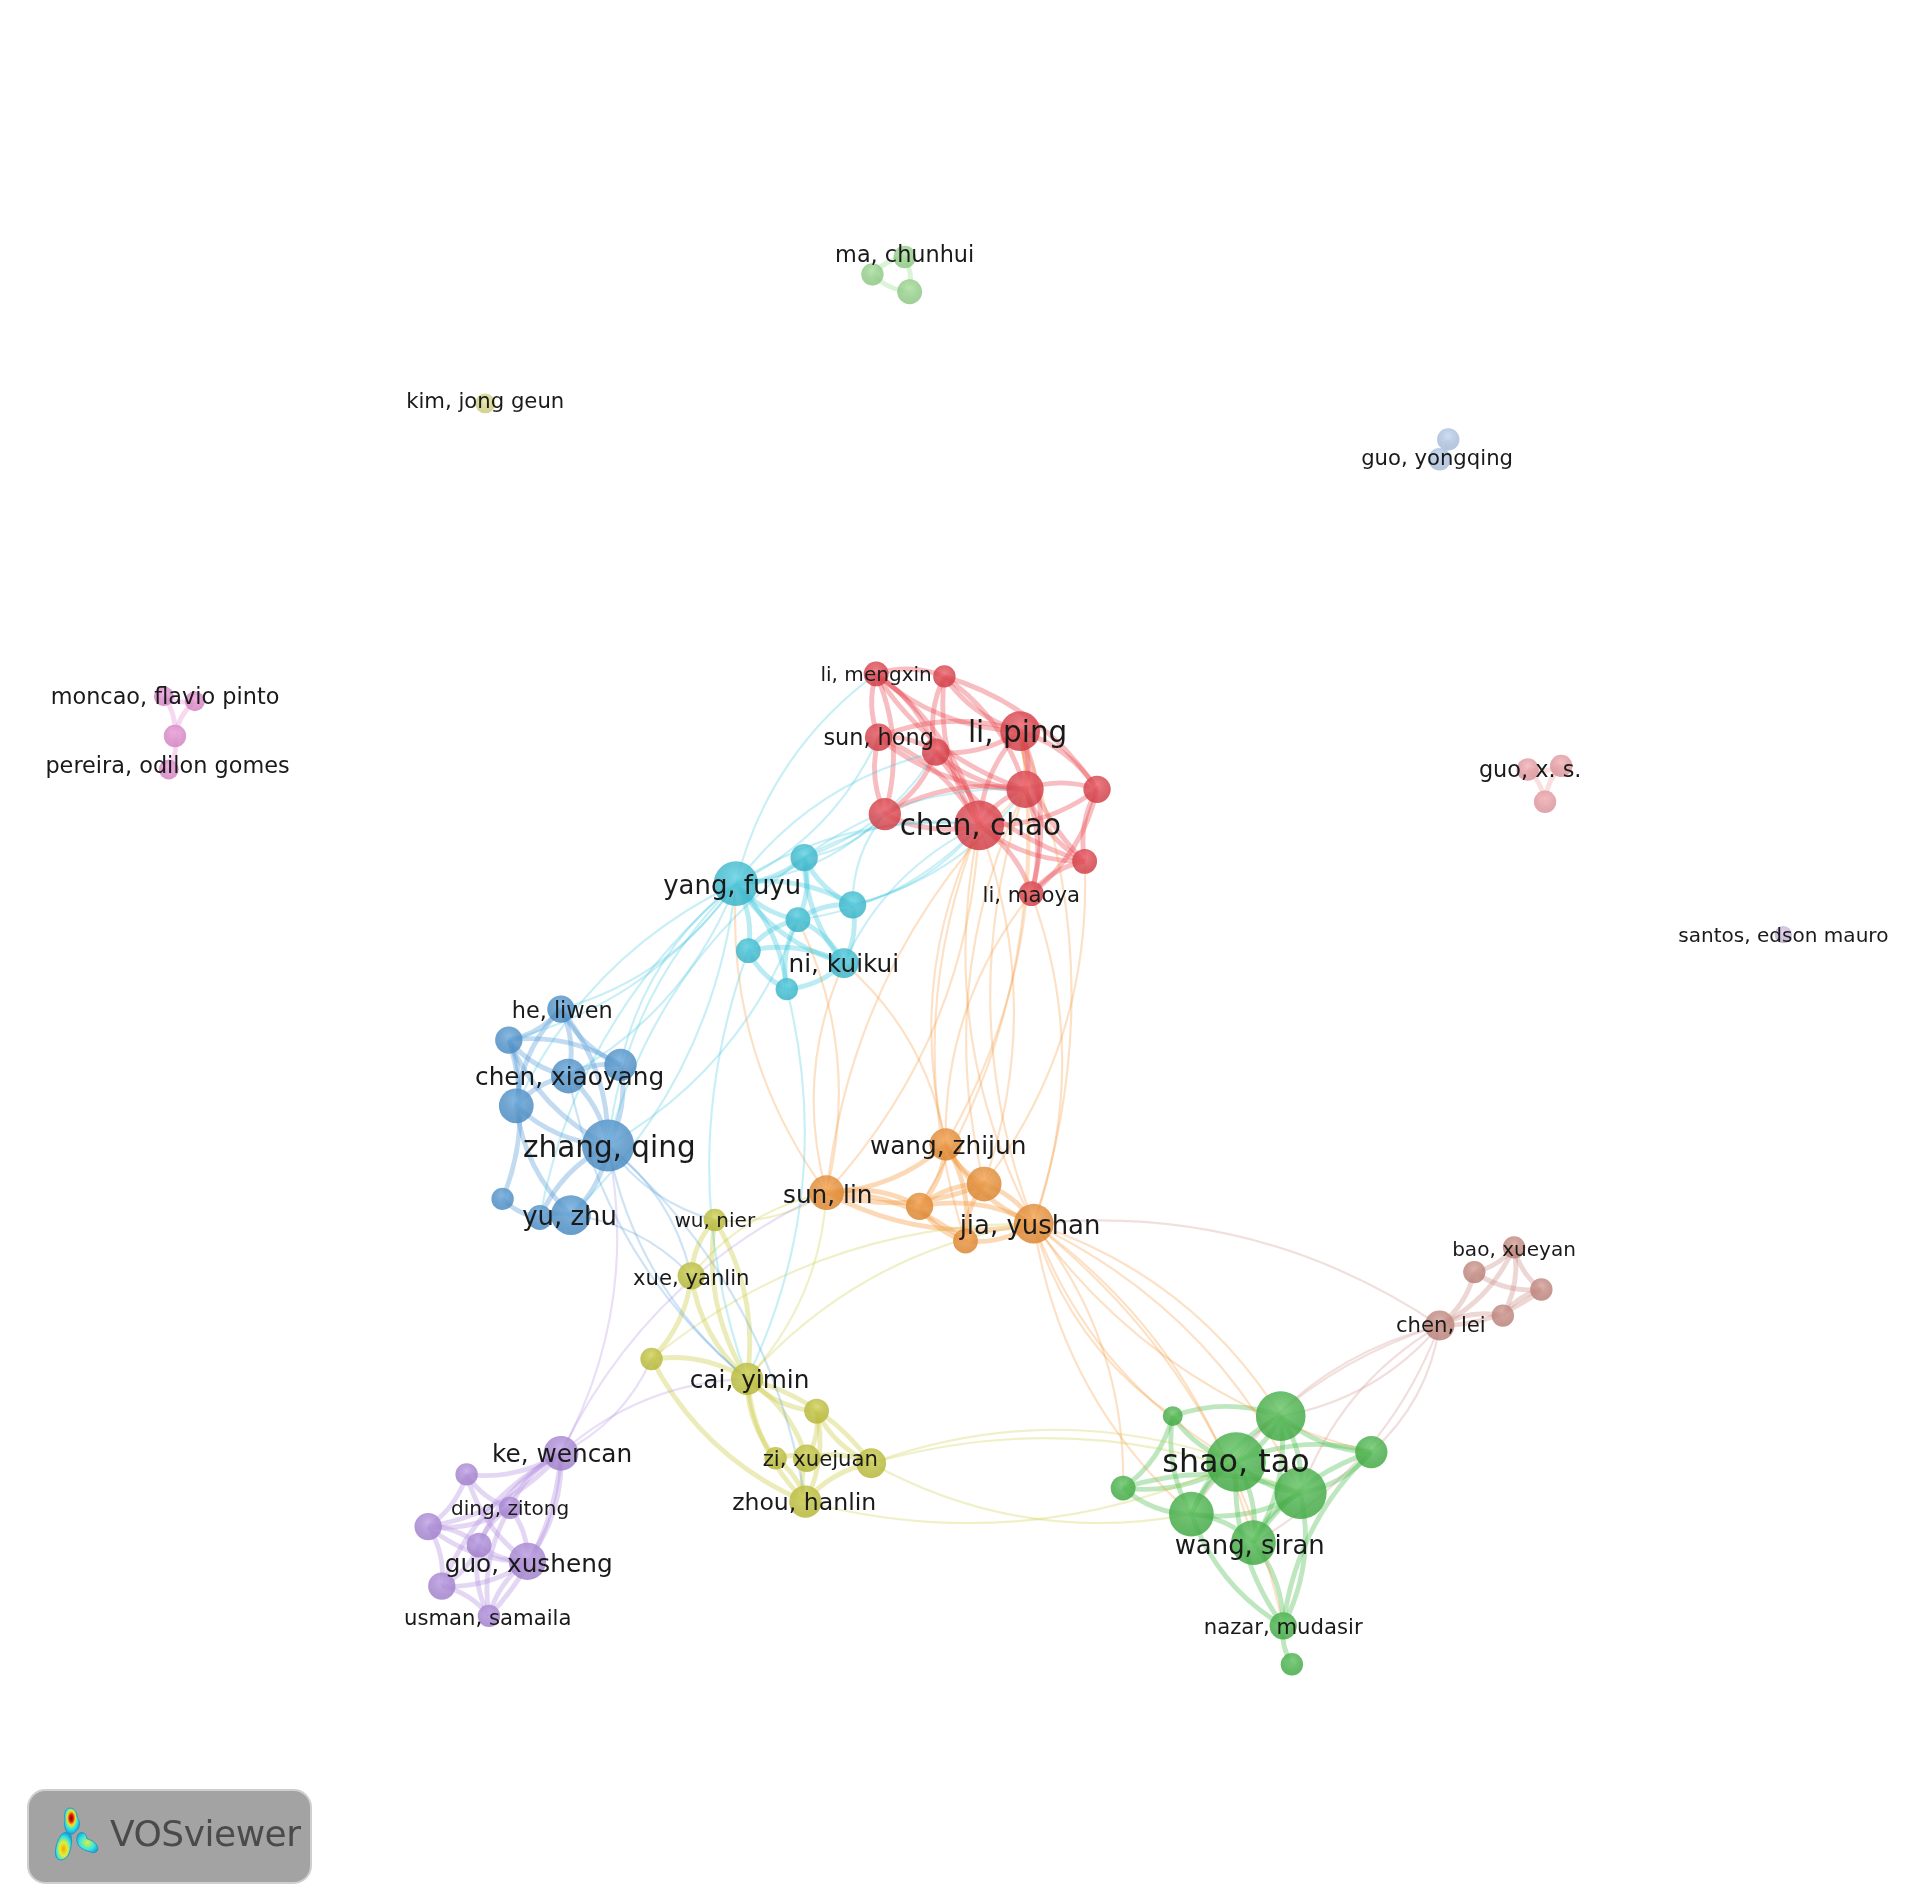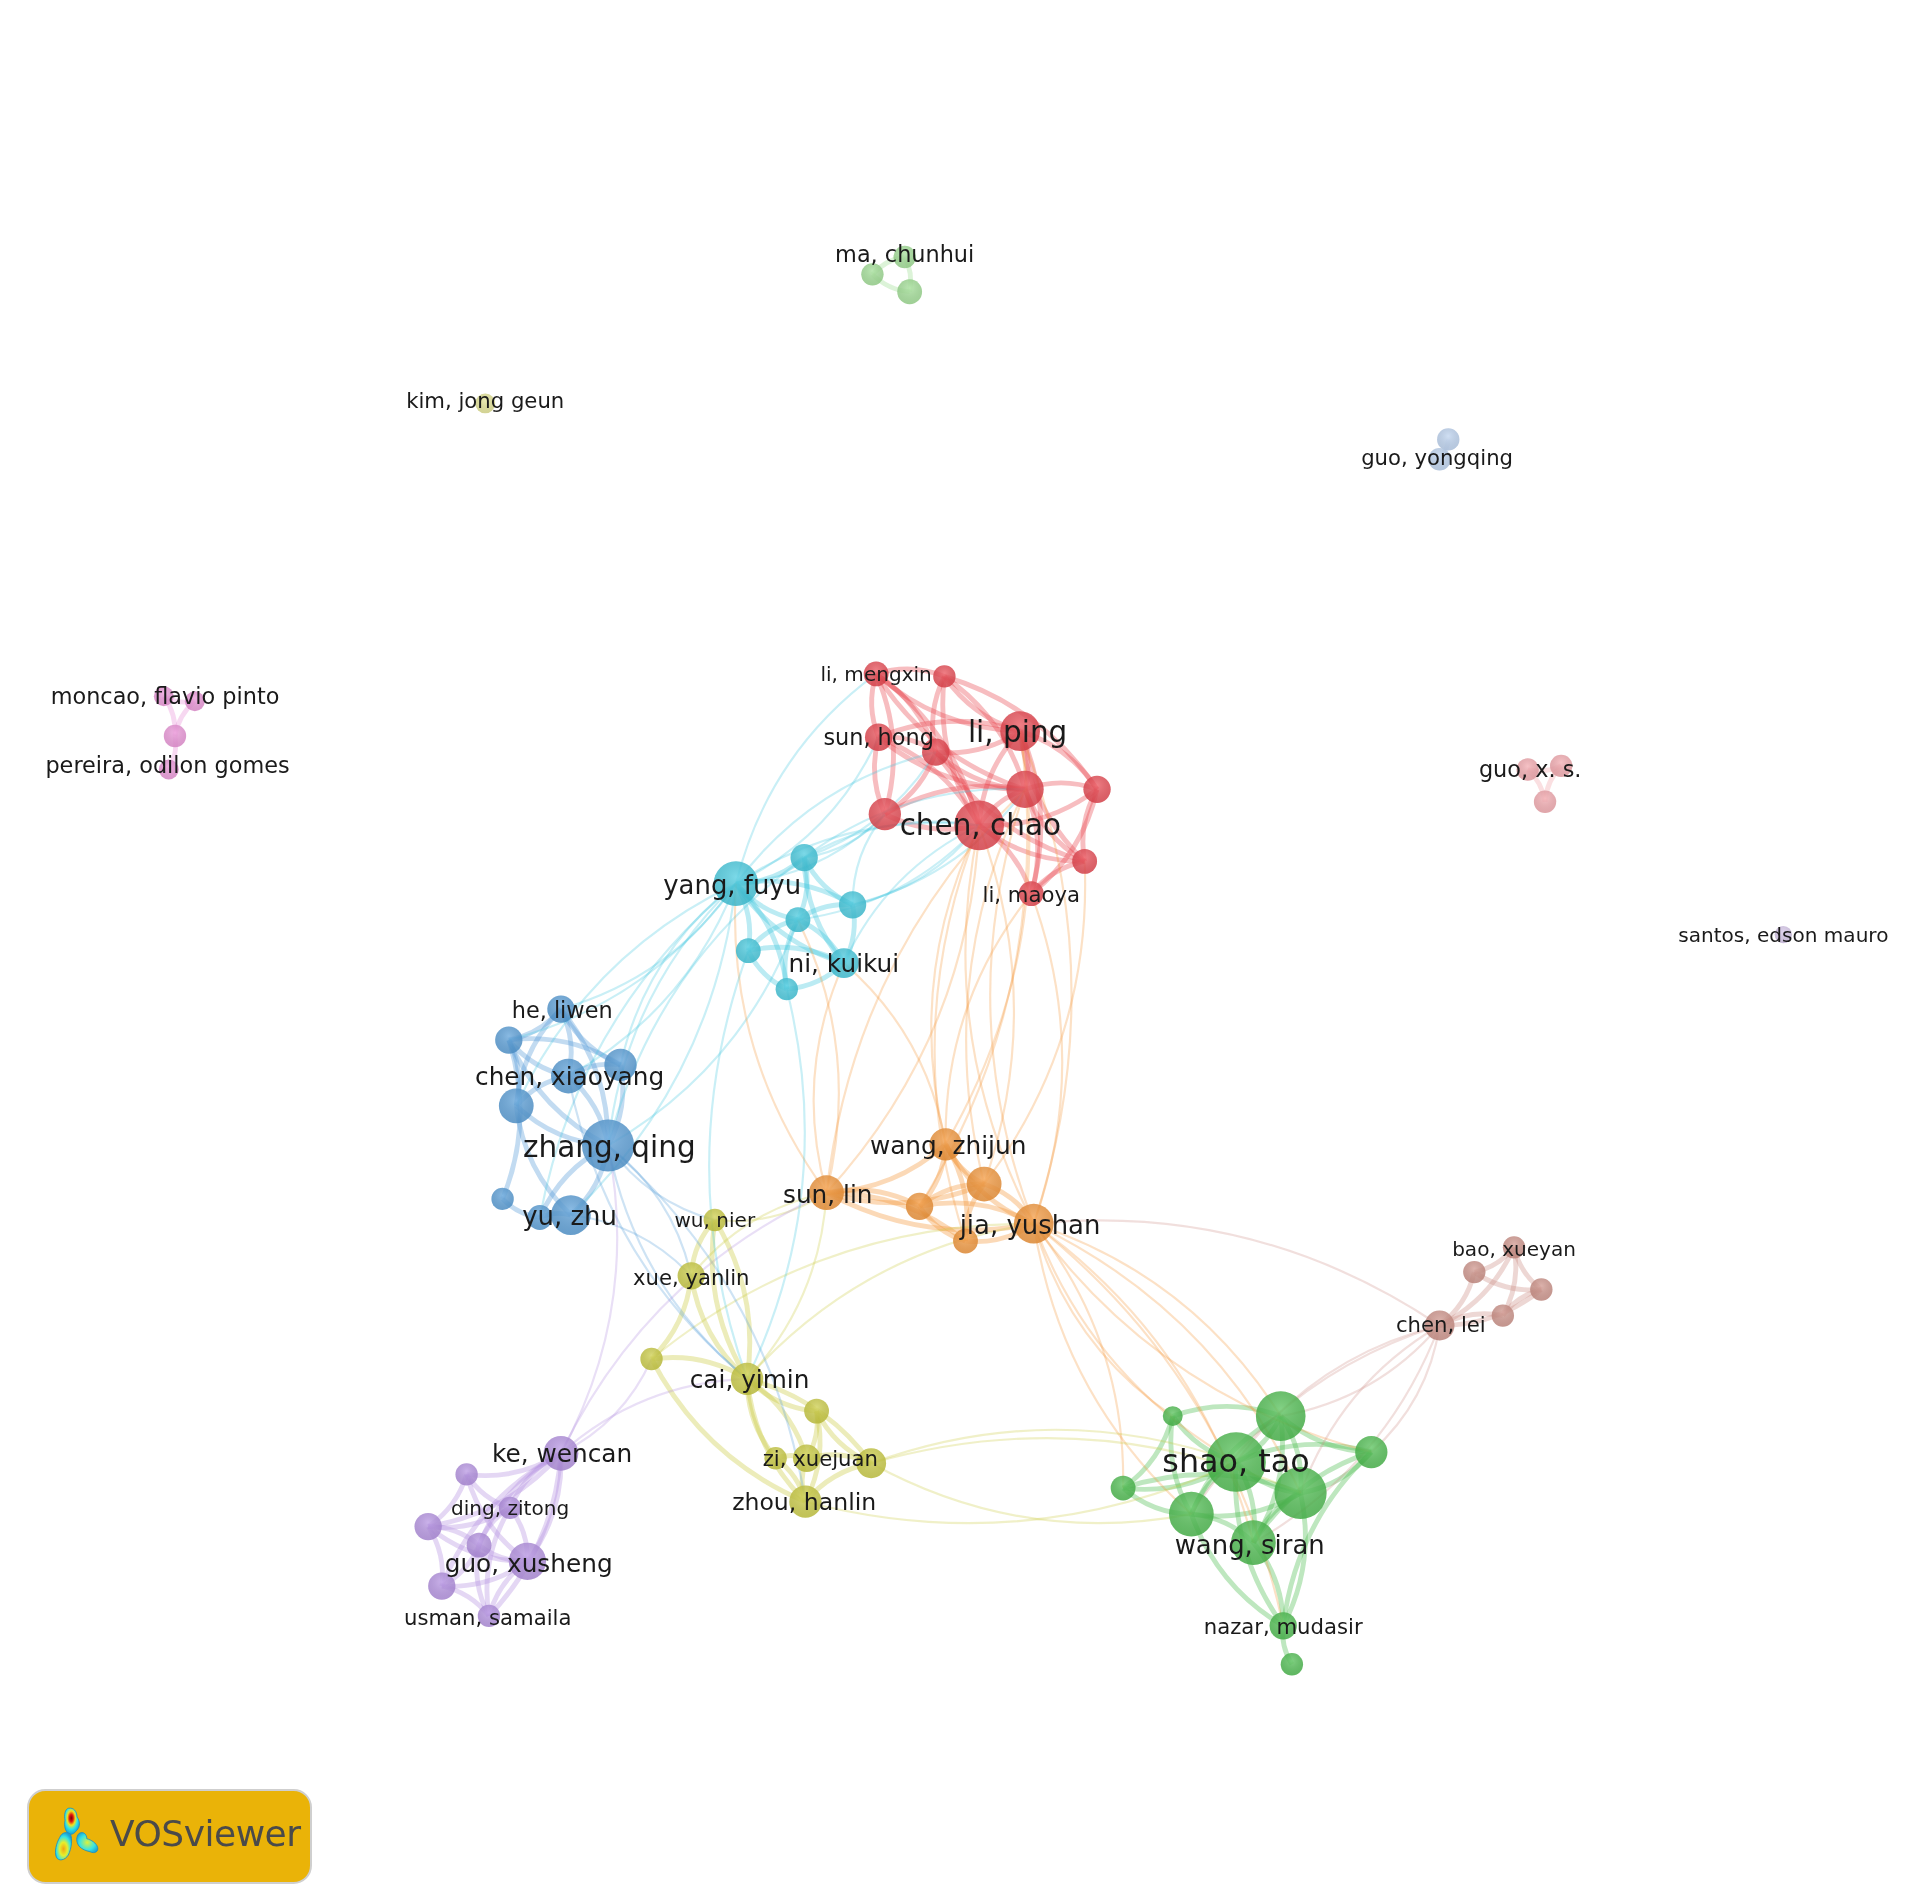--- a/index.html
+++ b/index.html
@@ -1,21 +1,21 @@
 <!DOCTYPE html>
 <html style="font-size:8.7px"><head>
 <meta charset="utf-8">
 <style>
   html, body { margin: 0; padding: 0; background: #ffffff; }
   body { width: 1926px; height: 1898px; position: relative; overflow: hidden; font-family: "DejaVu Sans", sans-serif; }
   #network { position: absolute; left: 0; top: 0; width: 1926px; height: 1898px; }
   .node-label { font-family: "DejaVu Sans", sans-serif; fill: #1a1a1a; }
   .logo-badge {
     position: absolute; left: 27px; top: 1789px; width: 285px; height: 95px;
-    border: 2.7px solid #cfcfcf; border-radius: 18.4px; background: #eab308; box-sizing: border-box;
+    border: 2.7px solid #cfcfcf; border-radius: 18.4px; background: #a3a3a3; box-sizing: border-box;
     display: flex; align-items: center;
   }
   .logo-icon { position: absolute; left: 23px; top: 15px; width: 50px; height: 60px; }
   .logo-text { position: absolute; left: 81px; top: 22px; font-size: 36px; color: #4a4a4a; font-family: "DejaVu Sans", sans-serif; letter-spacing: -0.5px; }
 </style>
 </head>
 <body>
 
 <svg id="network" xmlns="http://www.w3.org/2000/svg" width="1926" height="1898" viewBox="0 0 3552 3500">
   <defs>

